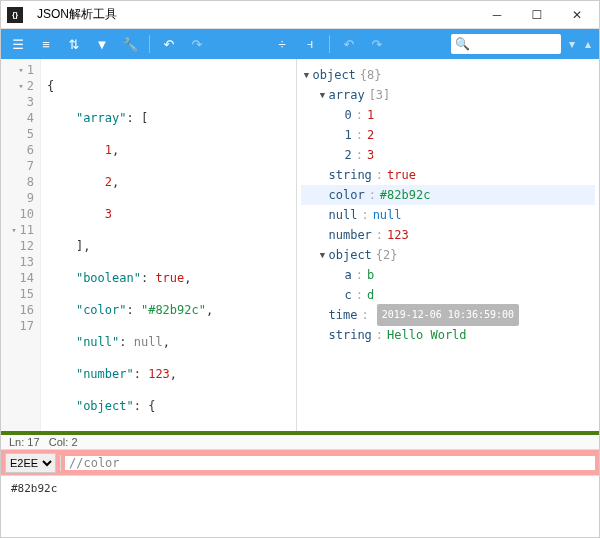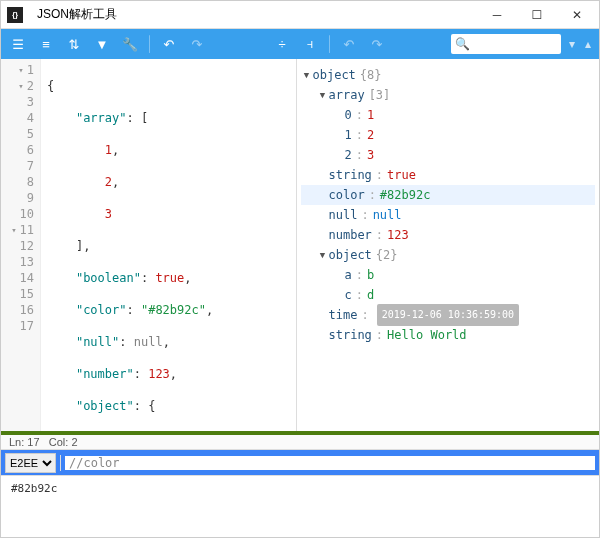--- a/index.html
+++ b/index.html
@@ -43,21 +43,21 @@
 .tsep { color: #aaa; margin: 0 4px; }
 .tval-num { color: #c41a16; }
 .tval-str { color: #1a9142; }
 .tval-bool { color: #c41a16; }
 .tval-null { color: #1078c9; }
 .tmeta { color: #999; margin-left: 4px; }
 .tbadge { background: #b8b8b8; color: #fff; padding: 1px 5px; border-radius: 2px; font-size: 10px; margin-left: 4px; }
 
 .status { height: 18px; border-top: 4px solid #4d7c0f; display: flex; align-items: center; padding: 0 8px; font-size: 11px; color: #555; background: #fafafa; }
 
-.filterbar { height: 26px; border-top: 1px solid #ddd; display: flex; align-items: center; padding: 0 4px; gap: 4px; background: #3b82f6; }
+.filterbar { height: 26px; border-top: 1px solid #ddd; display: flex; align-items: center; padding: 0 4px; gap: 4px; background: #fca5a5; }
 .filterbar select { font-size: 11px; height: 20px; border: 1px solid #ccc; }
 .fsep { width: 1px; height: 16px; background: #ddd; }
 .filterbar input.path { flex: 1; border: none; outline: none; font-size: 12px; color: #888; font-family: Consolas, monospace; padding: 0 4px; }
 
 .result { height: 62px; border-top: 1px solid #ddd; padding: 6px 10px; font-family: Consolas, monospace; font-size: 11px; color: #333; }
 </style>
 </head>
 <body>
 
 <div class="titlebar">

